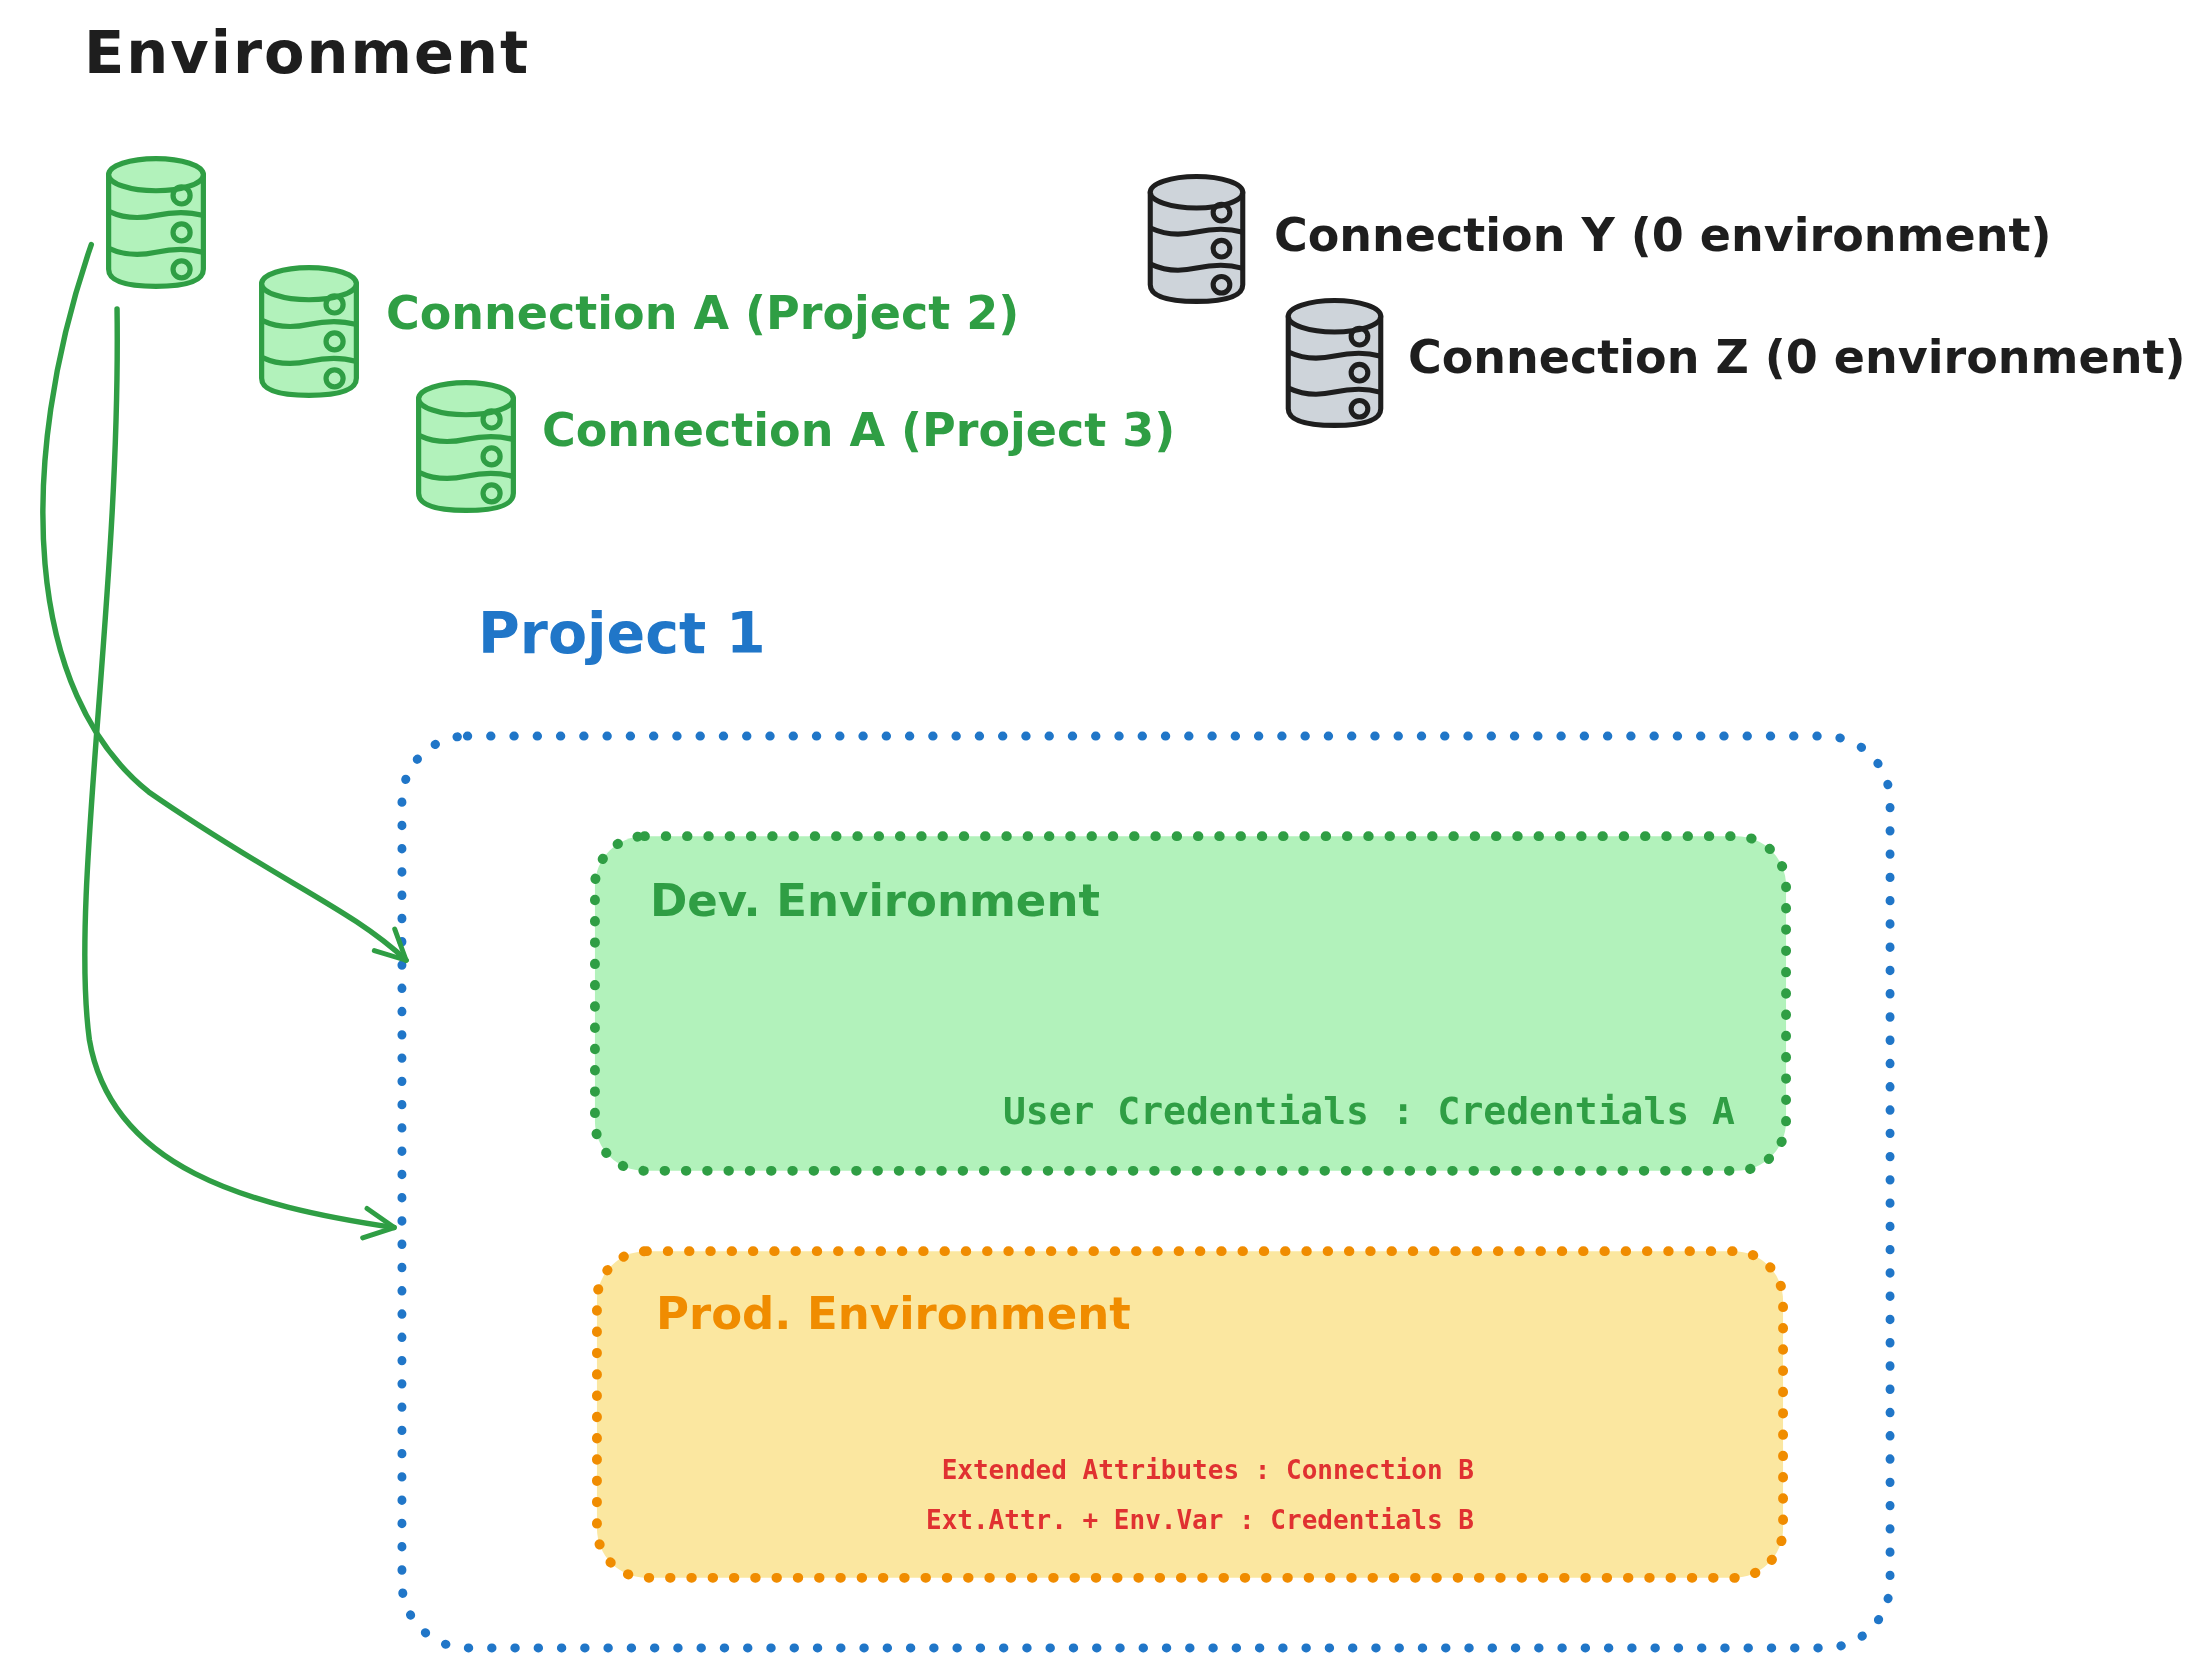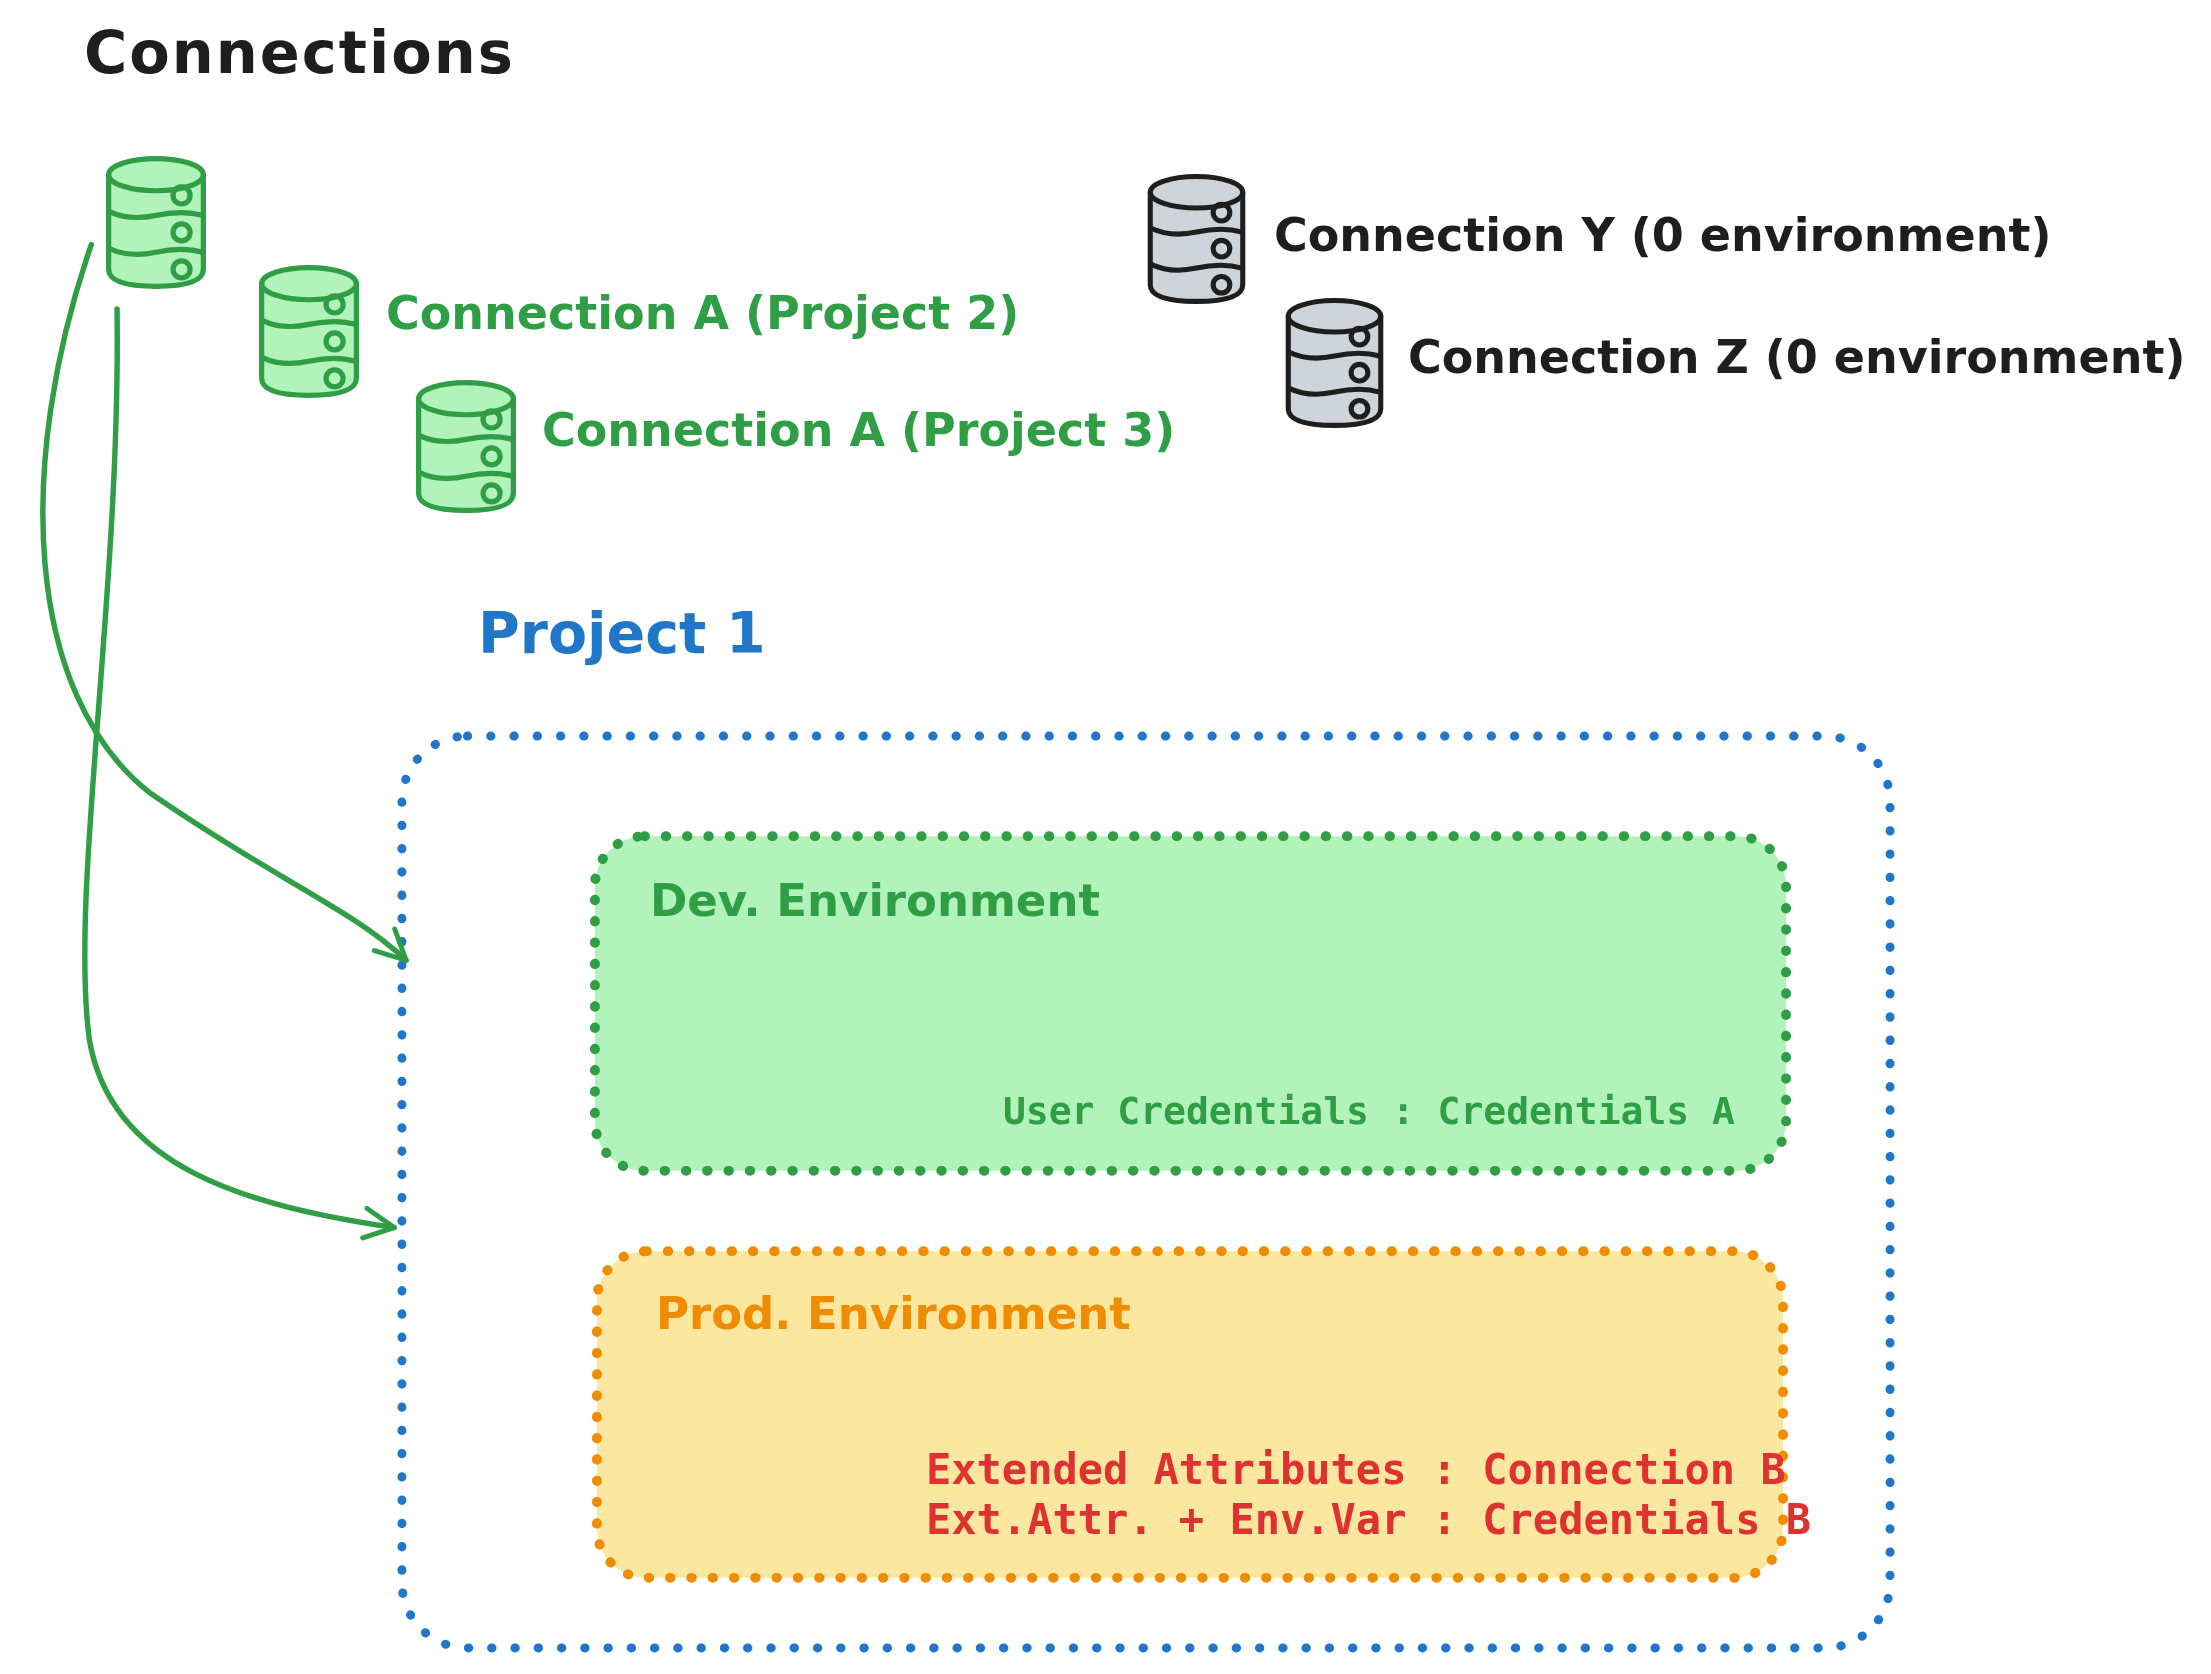--- a/index.html
+++ b/index.html
@@ -25,32 +25,32 @@
   .boxwrap{position:absolute;}
   .boxwrap > svg{position:absolute;left:0;top:0;}
   .dots-blue{fill:none;stroke:var(--blue);stroke-width:9;stroke-linecap:round;stroke-dasharray:0.5 23;}
   .dots-green{fill:var(--green-fill);stroke:var(--green);stroke-width:10;stroke-linecap:round;stroke-dasharray:0.5 21;}
   .dots-orange{fill:var(--yellow-fill);stroke:var(--orange);stroke-width:10;stroke-linecap:round;stroke-dasharray:0.5 21;}
 
   .env-title{font-size:45px;}
   .env-title.green{color:var(--green);}
   .env-title.orange{color:var(--orange);text-align:right;}
   .env-mapping{font-size:38px;color:var(--green);margin-left:48px;}
-  .env-mapping-red{font-size:42px;line-height:50px;color:var(--red);text-align:left;}
+  .env-mapping-red{font-size:26px;line-height:50px;color:var(--red);text-align:right;}
   .env-mapping-red div{white-space:nowrap;}
 
   .arrows{position:absolute;left:0;top:0;pointer-events:none;}
   .arrow{fill:none;stroke:var(--green);stroke-width:5.5;stroke-linecap:round;}
 </style>
 </head>
 <body>
 
 <div class="canvas">
 
-  <div class="hand title-main">Connections</div>
+  <div class="hand title-main">Environment</div>
 
   <svg class="db db-green" style="left:99px;top:150px;" width="114" height="144" viewBox="0 0 120 152">
     <path class="body" d="M10 26 L10 126 Q10 144 60 144 Q110 144 110 126 L110 26"></path>
     <ellipse class="body" cx="60" cy="26" rx="50" ry="17"></ellipse>
     <path class="seam" d="M11 65 Q32 75 60 69 Q88 63 109 69"></path>
     <path class="seam" d="M11 104 Q32 114 60 108 Q88 102 109 108"></path>
     <circle class="dot" cx="87" cy="48" r="9"></circle>
       <circle class="dot" cx="87" cy="87" r="9"></circle>
       <circle class="dot" cx="87" cy="126" r="9"></circle>
   </svg>

